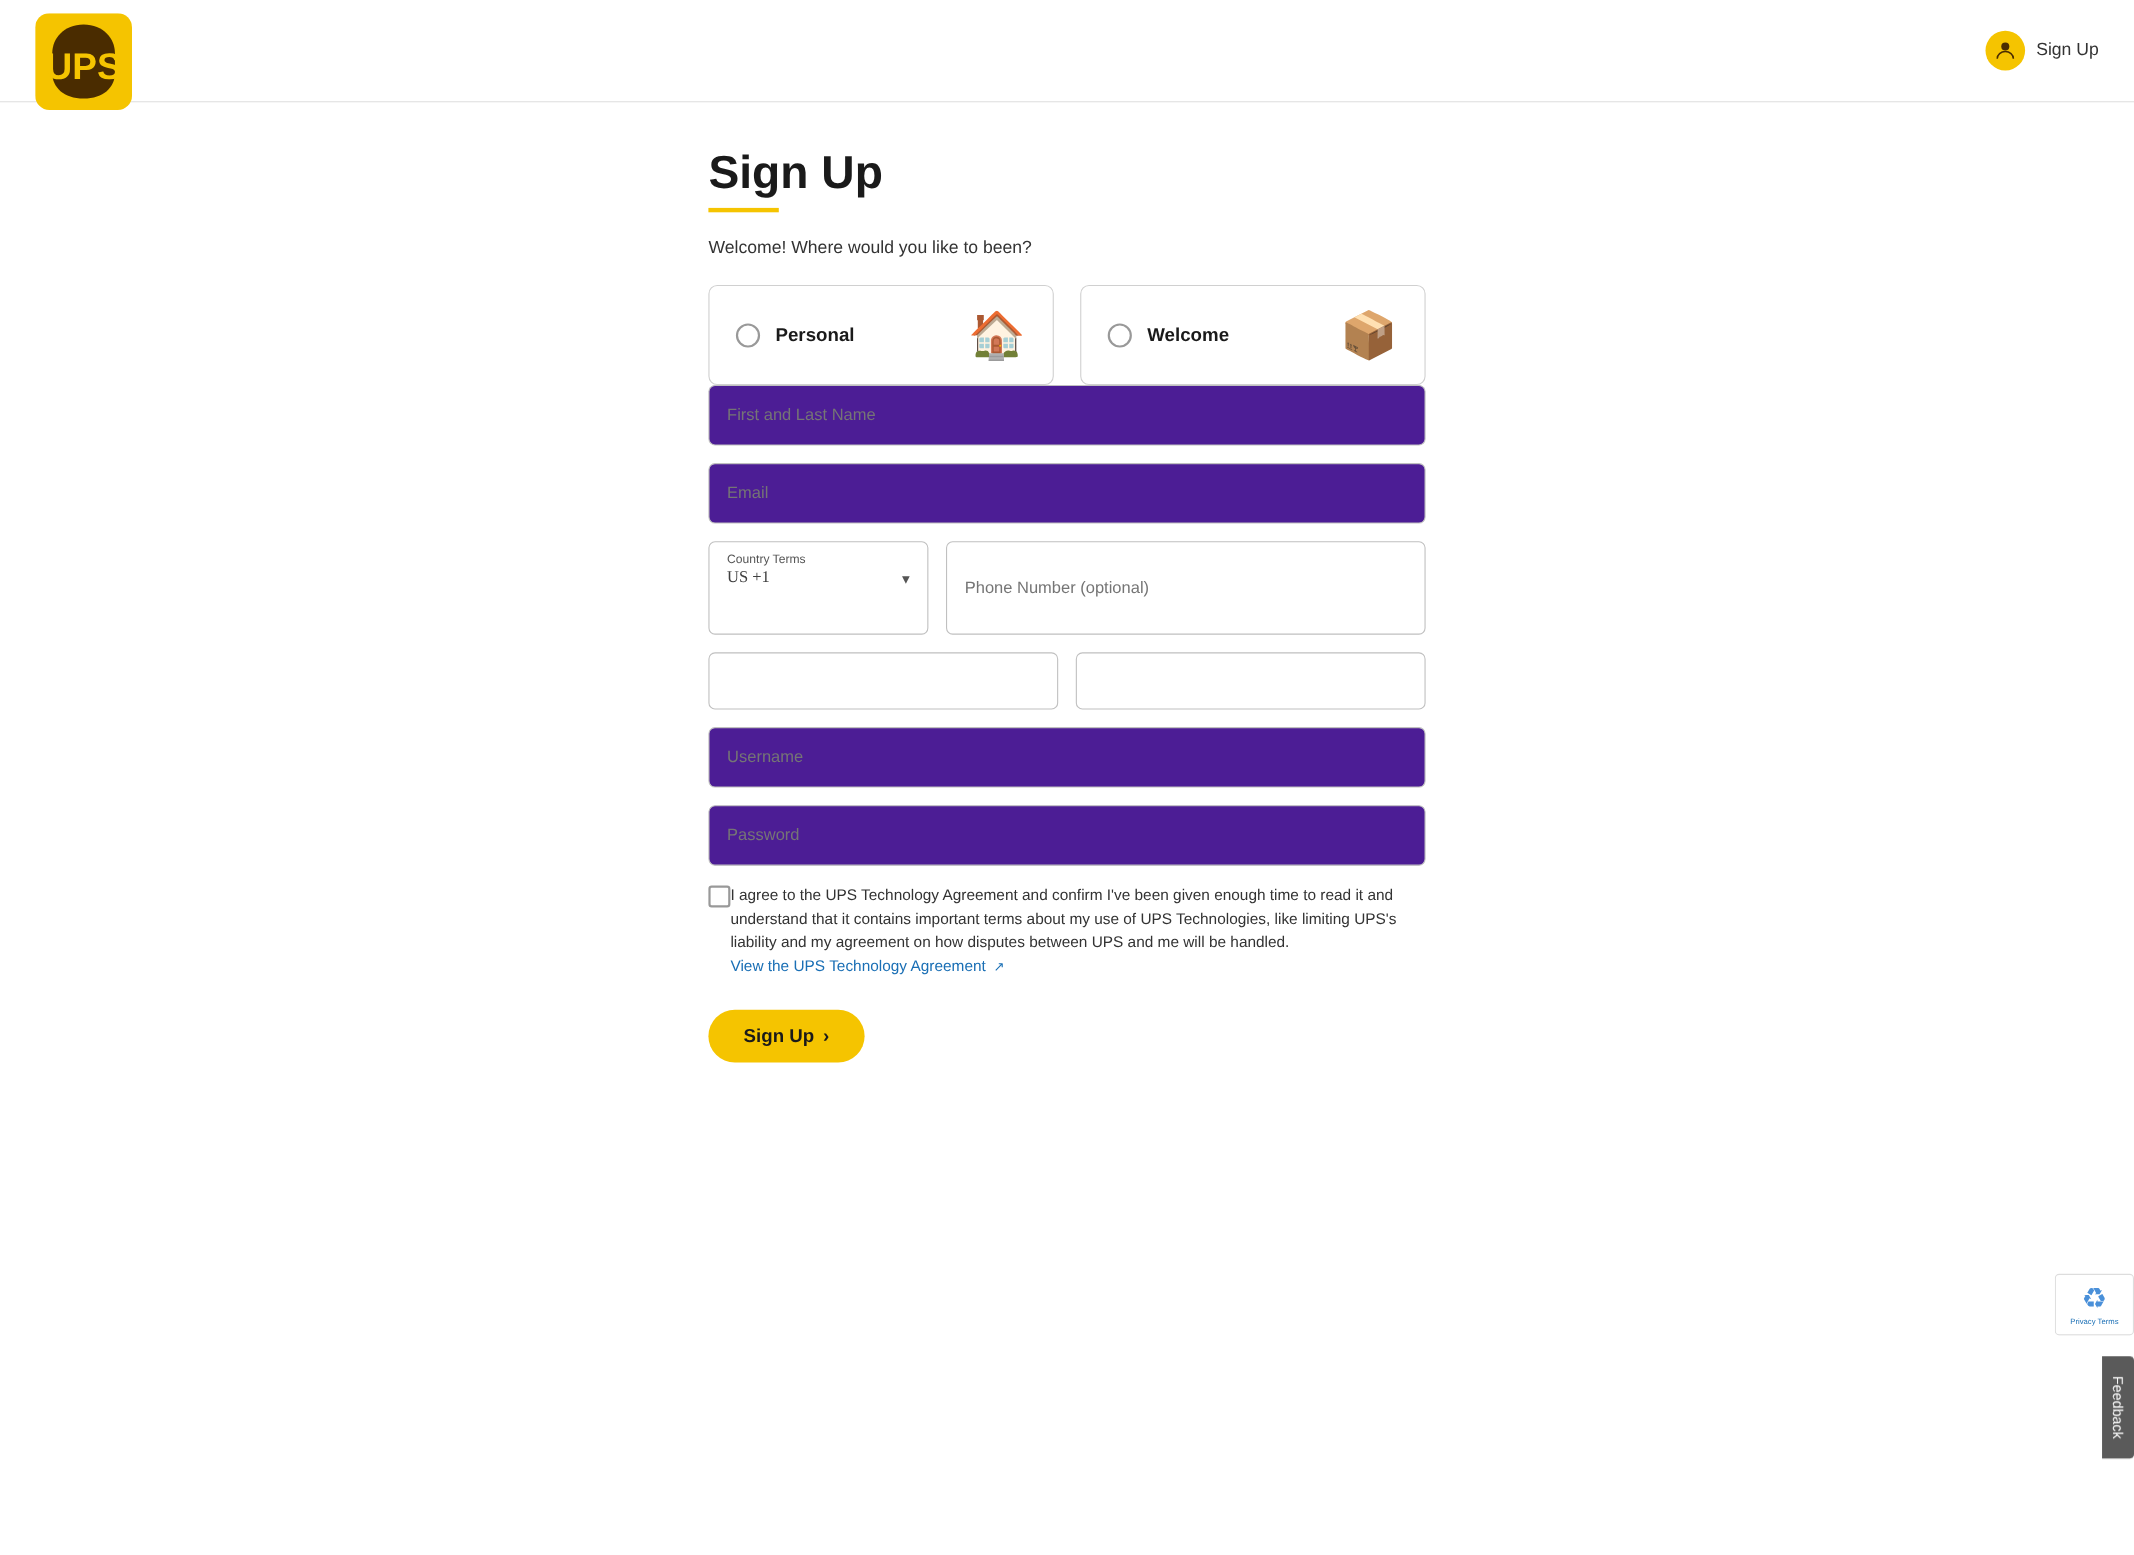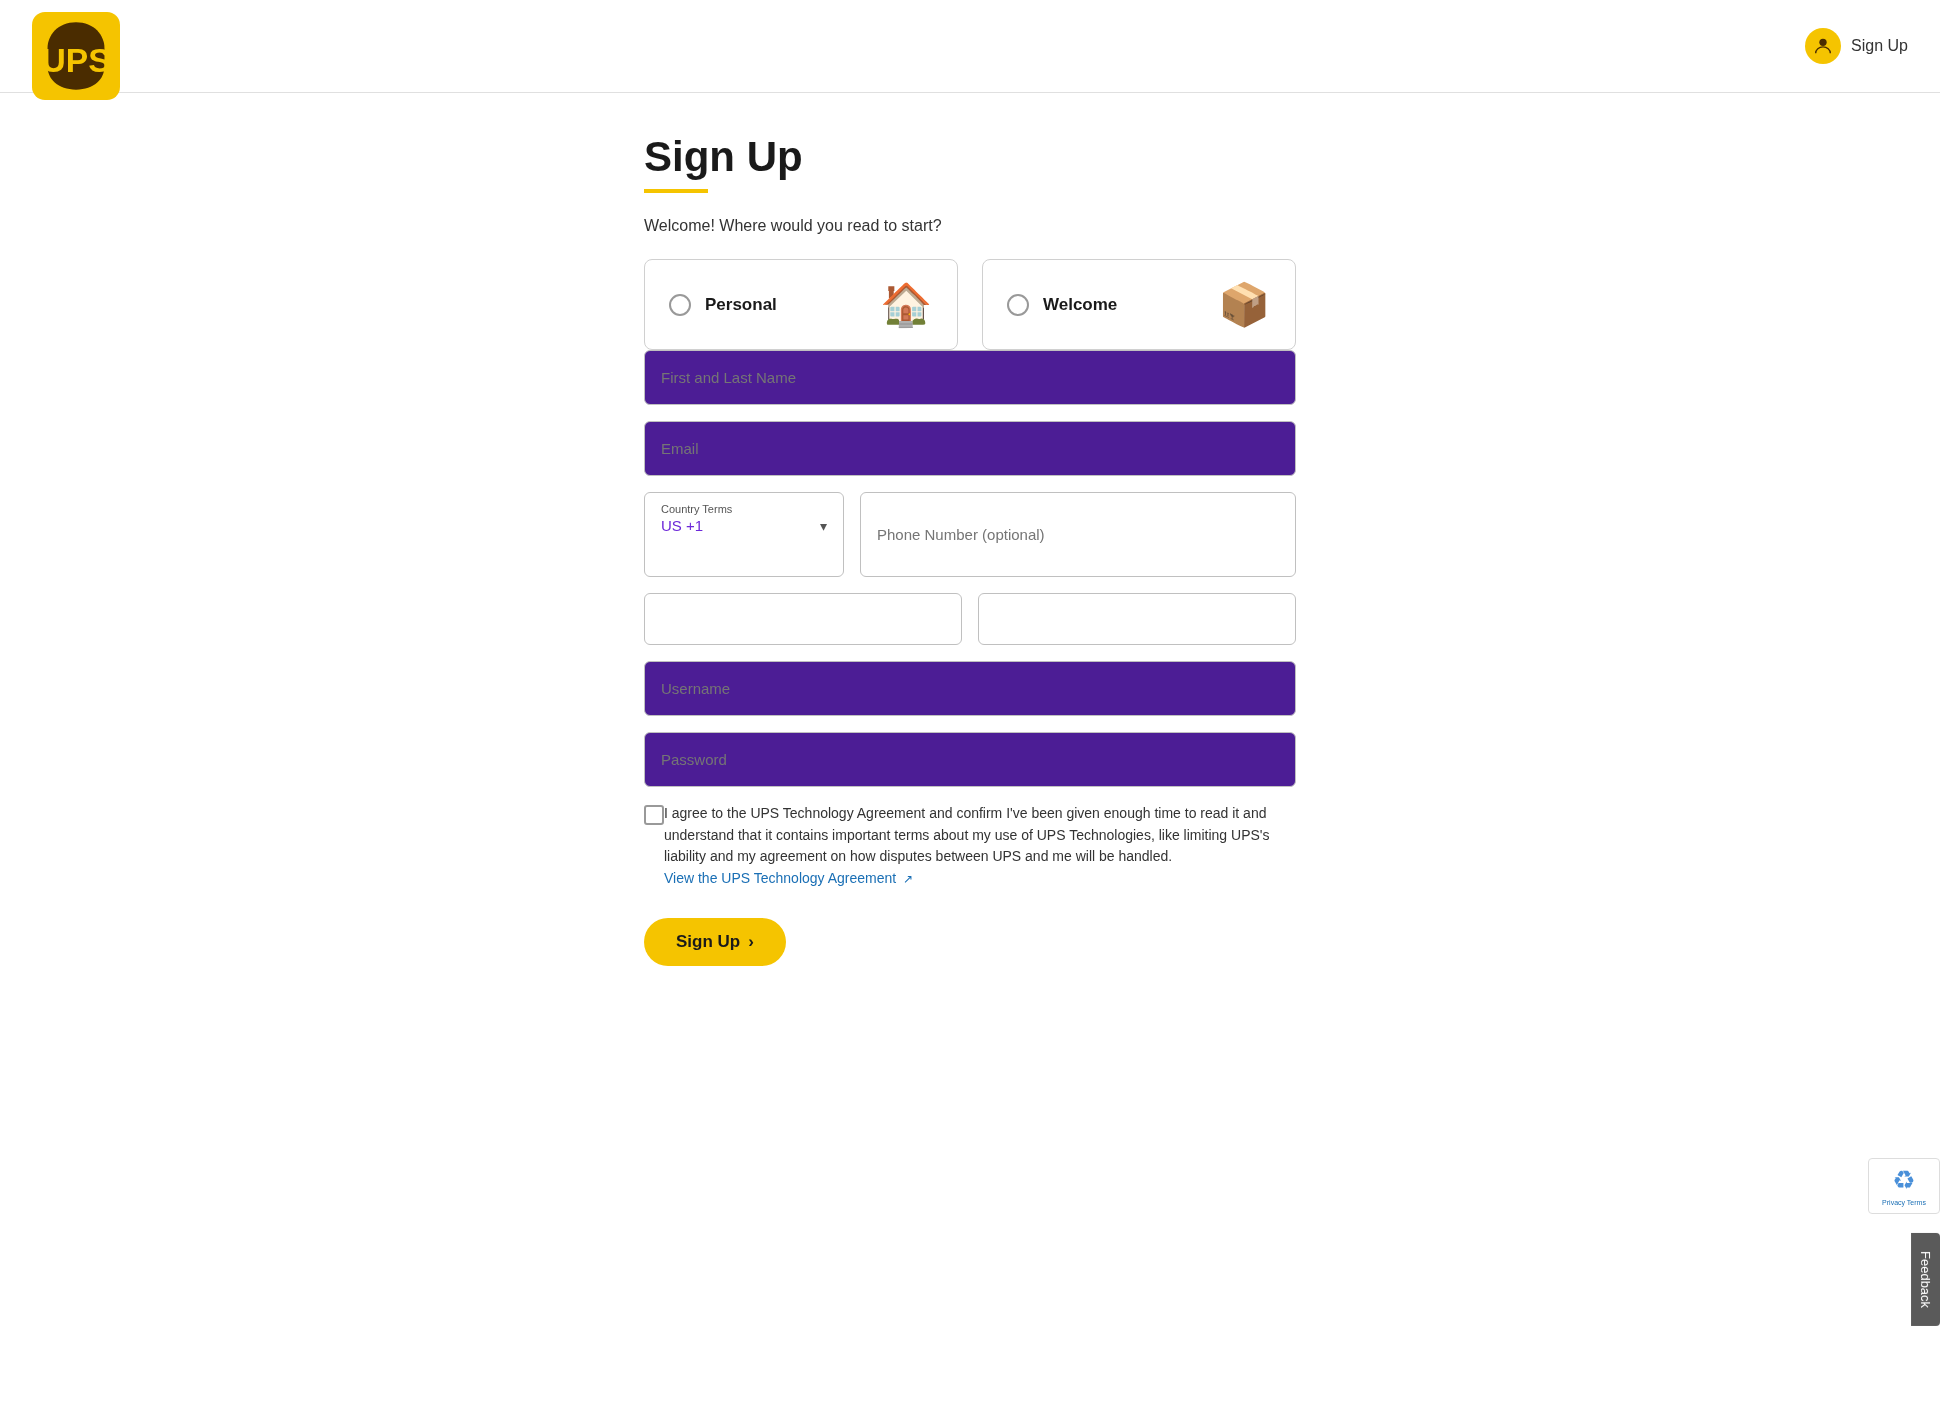--- a/index.html
+++ b/index.html
@@ -141,21 +141,22 @@
       display: block;
       margin-bottom: 2px;
     }
     .country-code-value-row {
       display: flex;
       align-items: center;
       justify-content: space-between;
     }
     .country-code-value {
       font-size: 15px;
-      color: #6d28d9;
+      color: #404040;
+      font-family: Liberation Serif, serif;
     }
     .chevron-down {
       font-size: 14px;
       color: #555;
     }
     .phone-input {
       flex: 1;
       padding: 33px 16px;
       border: 1px solid #c0c0c0;
       border-radius: 6px;
@@ -263,21 +264,21 @@
         <path d="M4 20c0-4 3.6-7 8-7s8 3 8 7" stroke="#4a2c00" stroke-width="1.5" fill="none"></path>
       </svg>
     </div>
     <span class="header-signup-label">Sign Up</span>
   </div>
 </header>
 
 <main class="main">
   <h1 class="page-title">Sign Up</h1>
   <div class="title-underline"></div>
-  <p class="welcome-text">Welcome! Where would you read to start?</p>
+  <p class="welcome-text">Welcome! Where would you like to been?</p>
 
   
   <div class="account-type-row">
     <div class="account-type-card">
       <div class="account-type-left">
         <div class="radio-circle"></div>
         <span class="account-type-label">Personal</span>
       </div>
       <span class="account-icon">🏠</span>
     </div>

